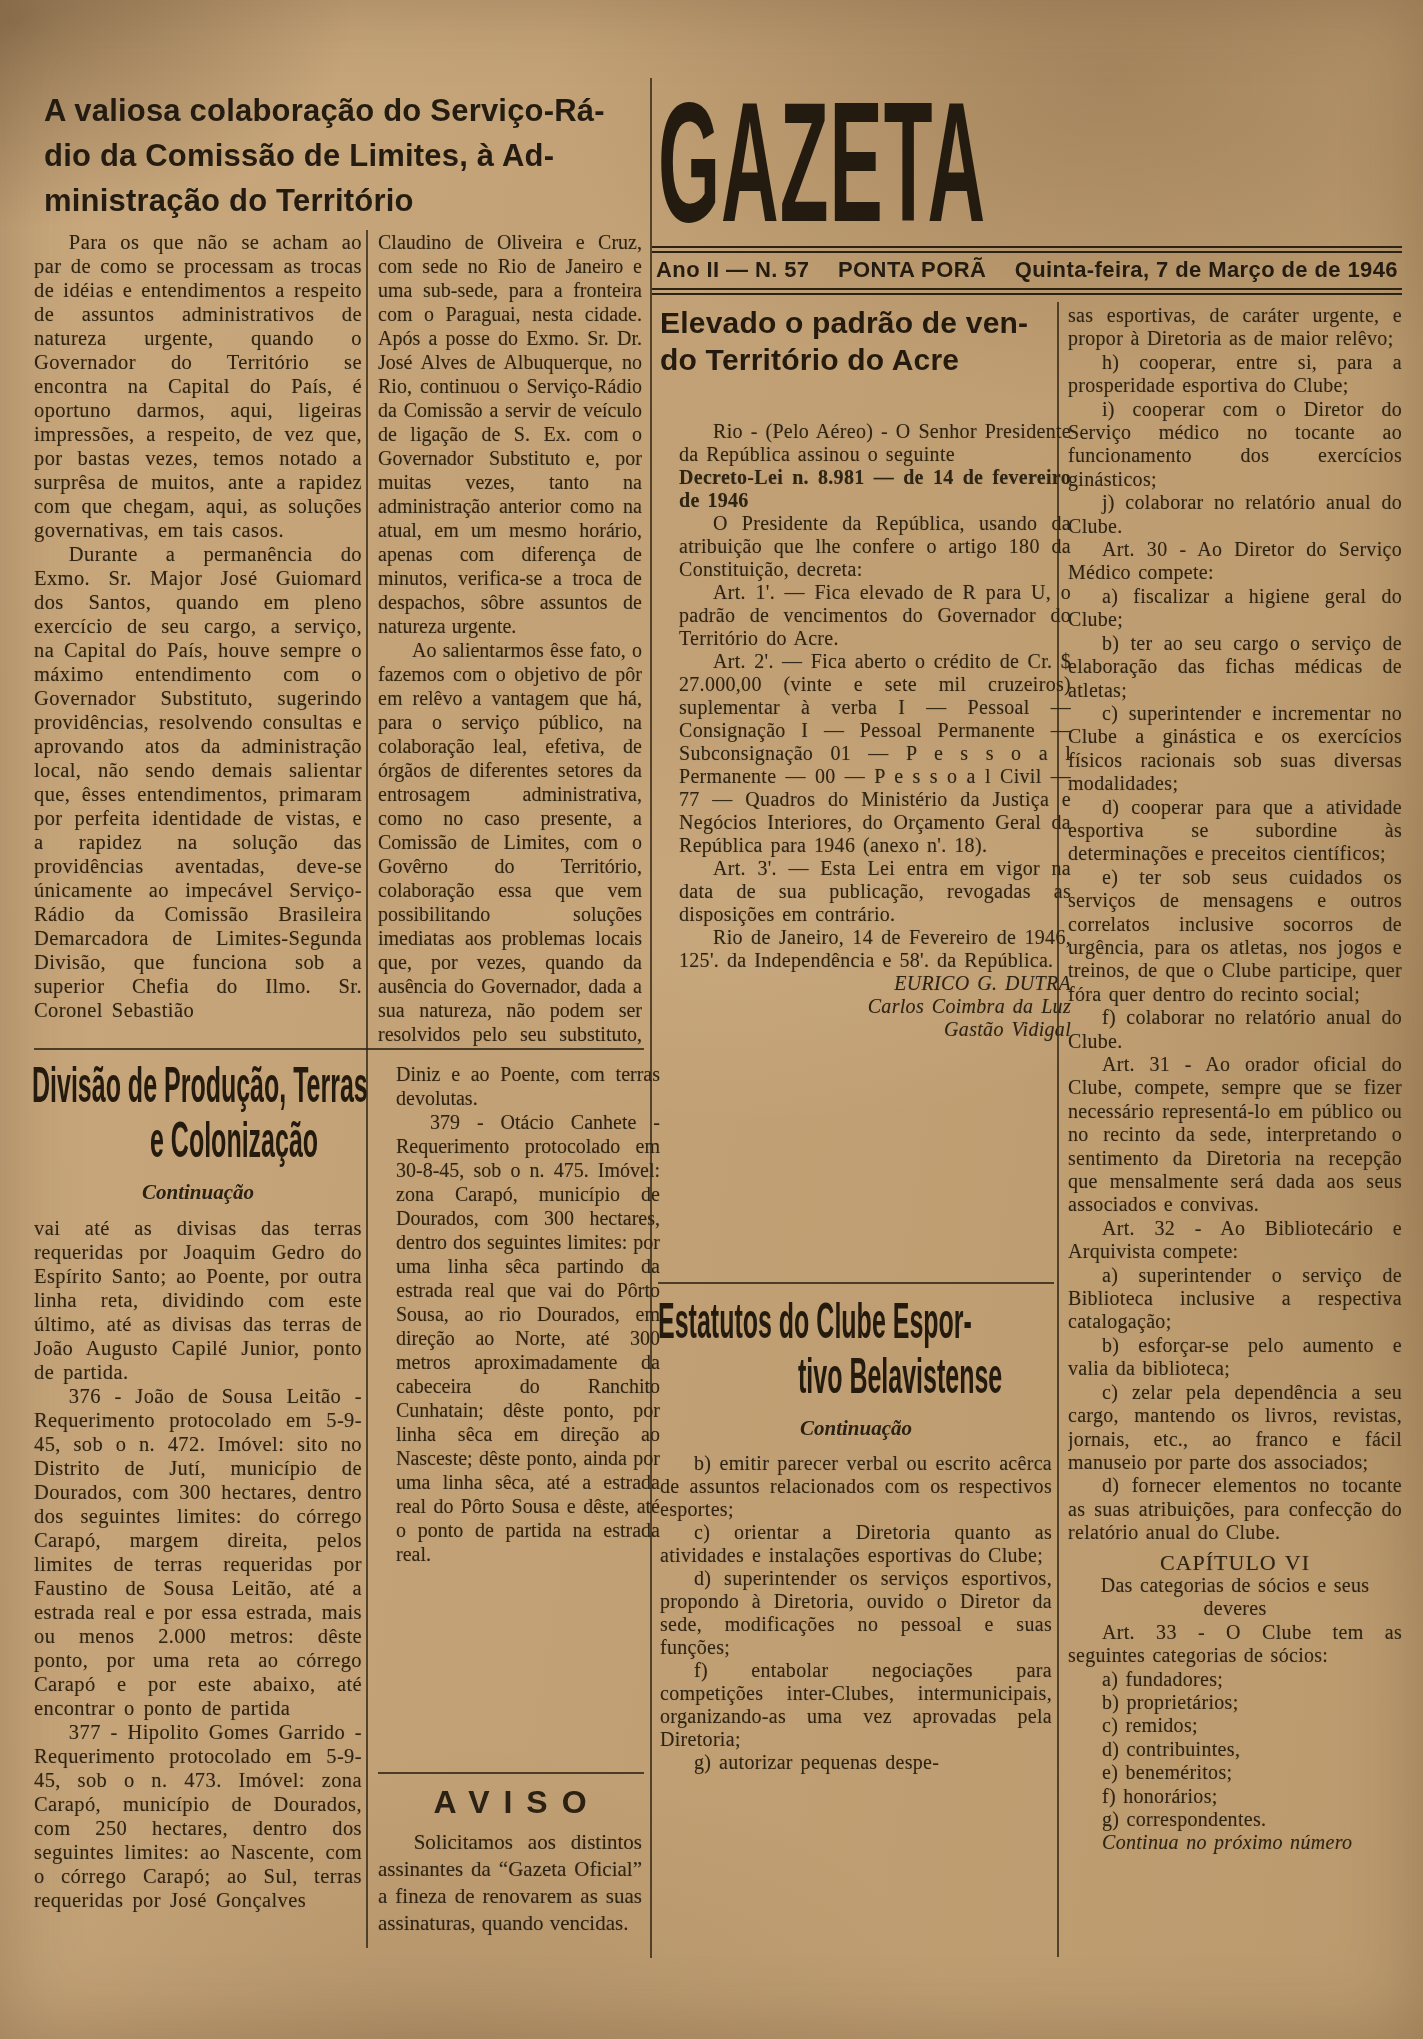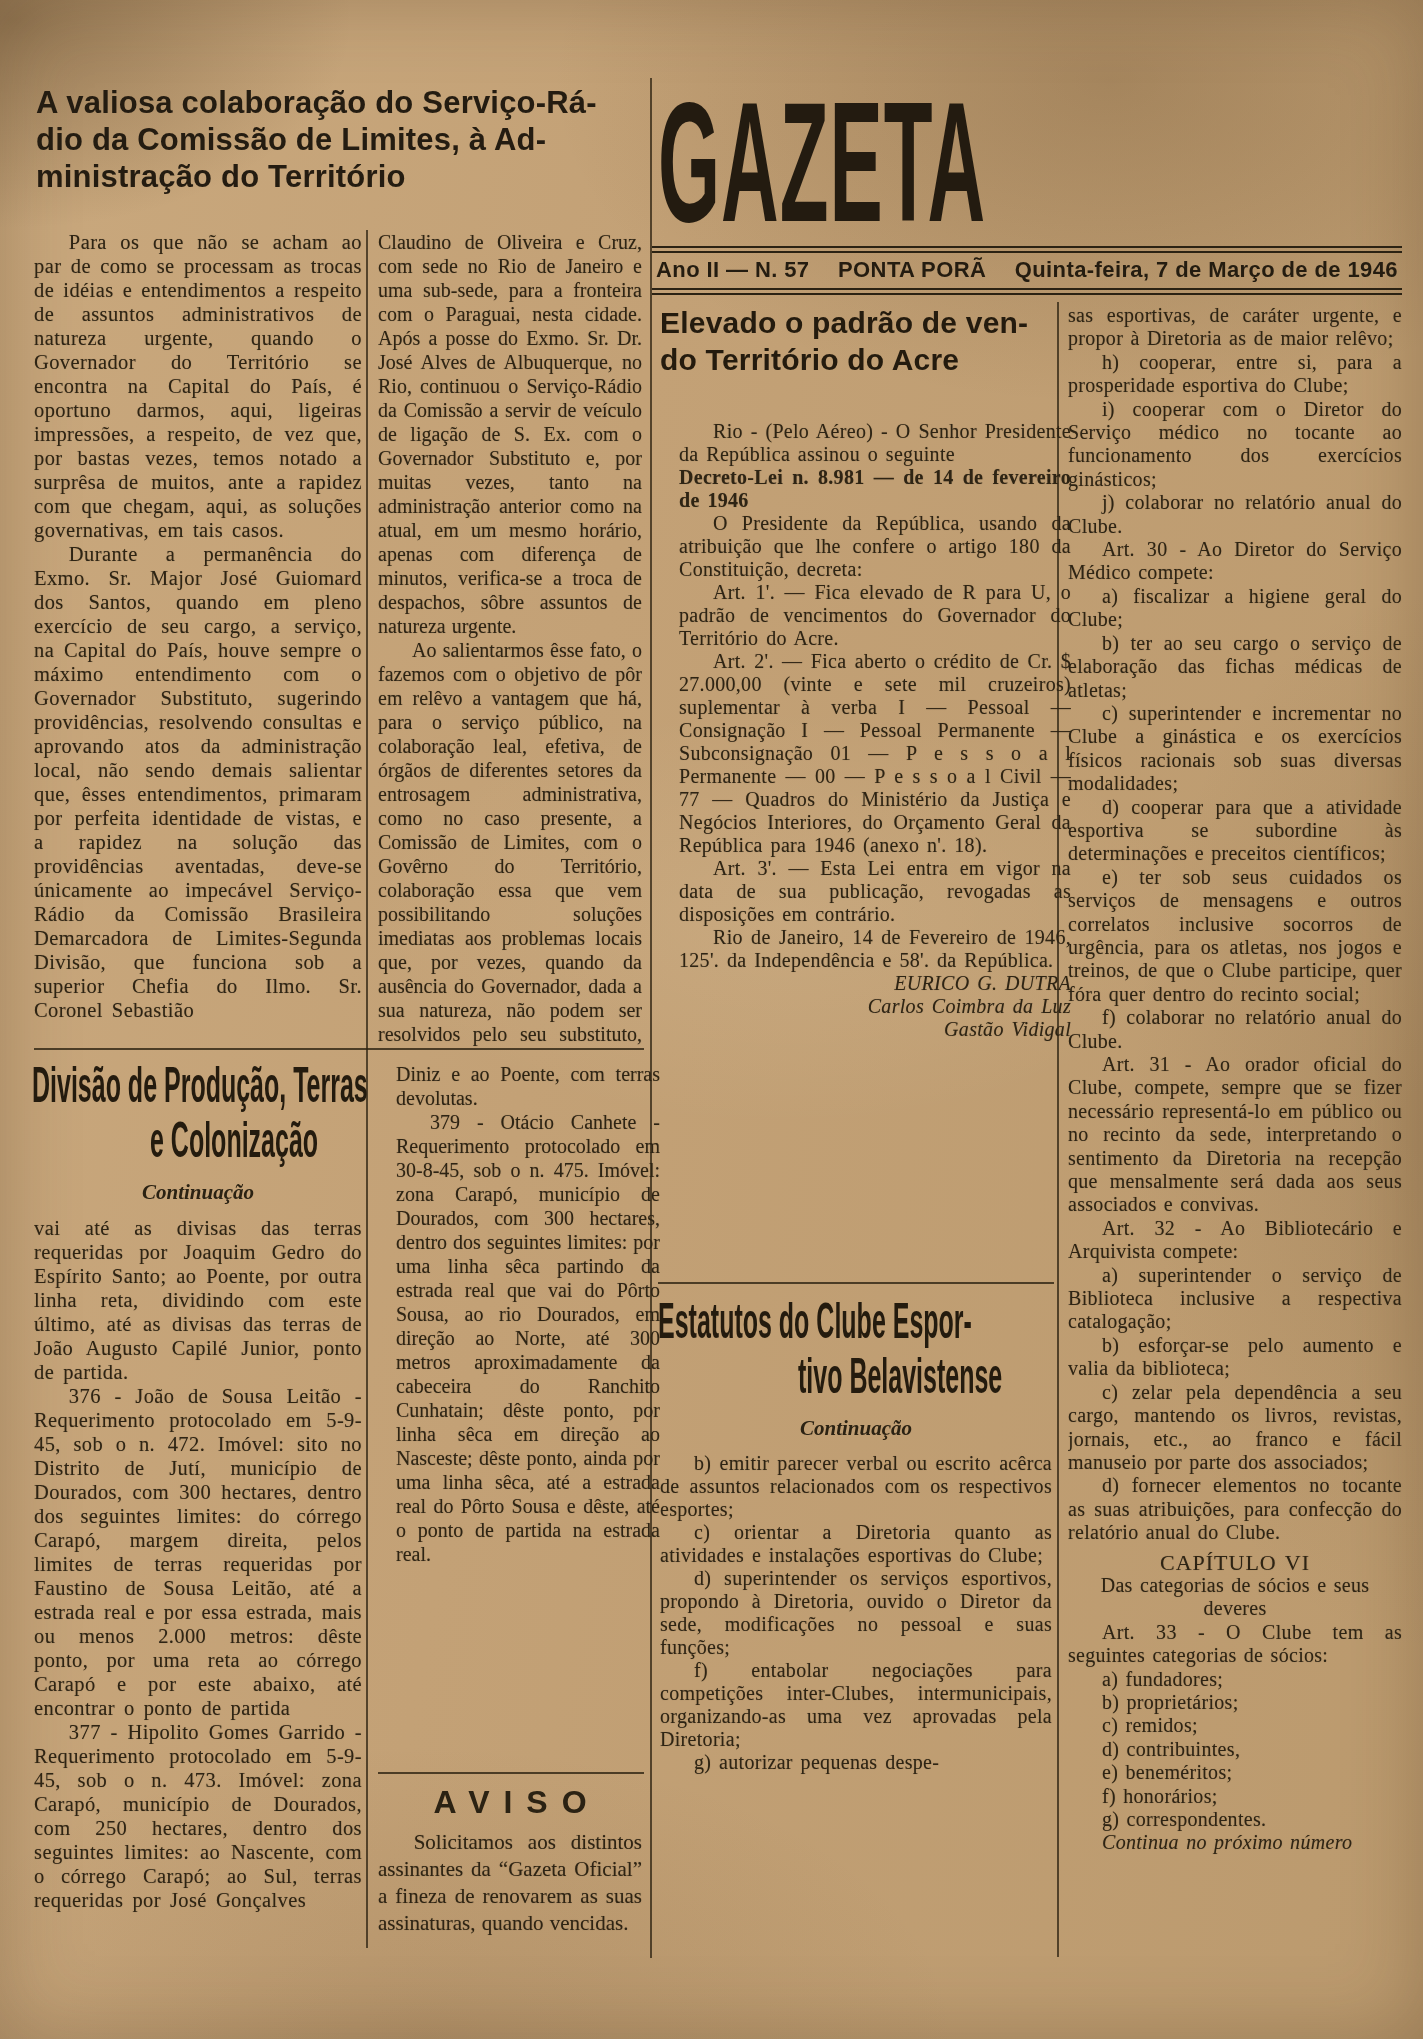--- a/index.html
+++ b/index.html
@@ -17,21 +17,21 @@
     box-shadow: inset 0 0 80px rgba(60,40,18,.28);
   }
   .page *{box-sizing:border-box;}
   .abs{position:absolute;}
   .vrule{position:absolute;width:2px;background:rgba(45,35,18,.75);}
   .hrule{position:absolute;height:2px;background:rgba(45,35,18,.8);}
 
   
   #headline{left:36px;top:84px;width:614px;}
   .hl-line{font-family:"Liberation Sans",sans-serif;font-weight:bold;font-size:31px;
-    line-height:37px;color:#241c11;letter-spacing:.2px;margin:0;}
+    line-height:37px;color:#241c11;letter-spacing:.2px;margin:8px;}
 
   
   #masthead{left:658px;top:84px;width:744px;height:156px;display:flex;
     justify-content:space-between;align-items:center;}
   .mast-word{font-family:"Liberation Sans",sans-serif;font-weight:bold;font-size:170px;
     line-height:1;color:#231b10;letter-spacing:2px;}
   .mast-left{transform:scaleX(.47);transform-origin:left center;}
 
   
   #dateline{left:652px;top:246px;width:750px;border-top:7px double #2b2213;

